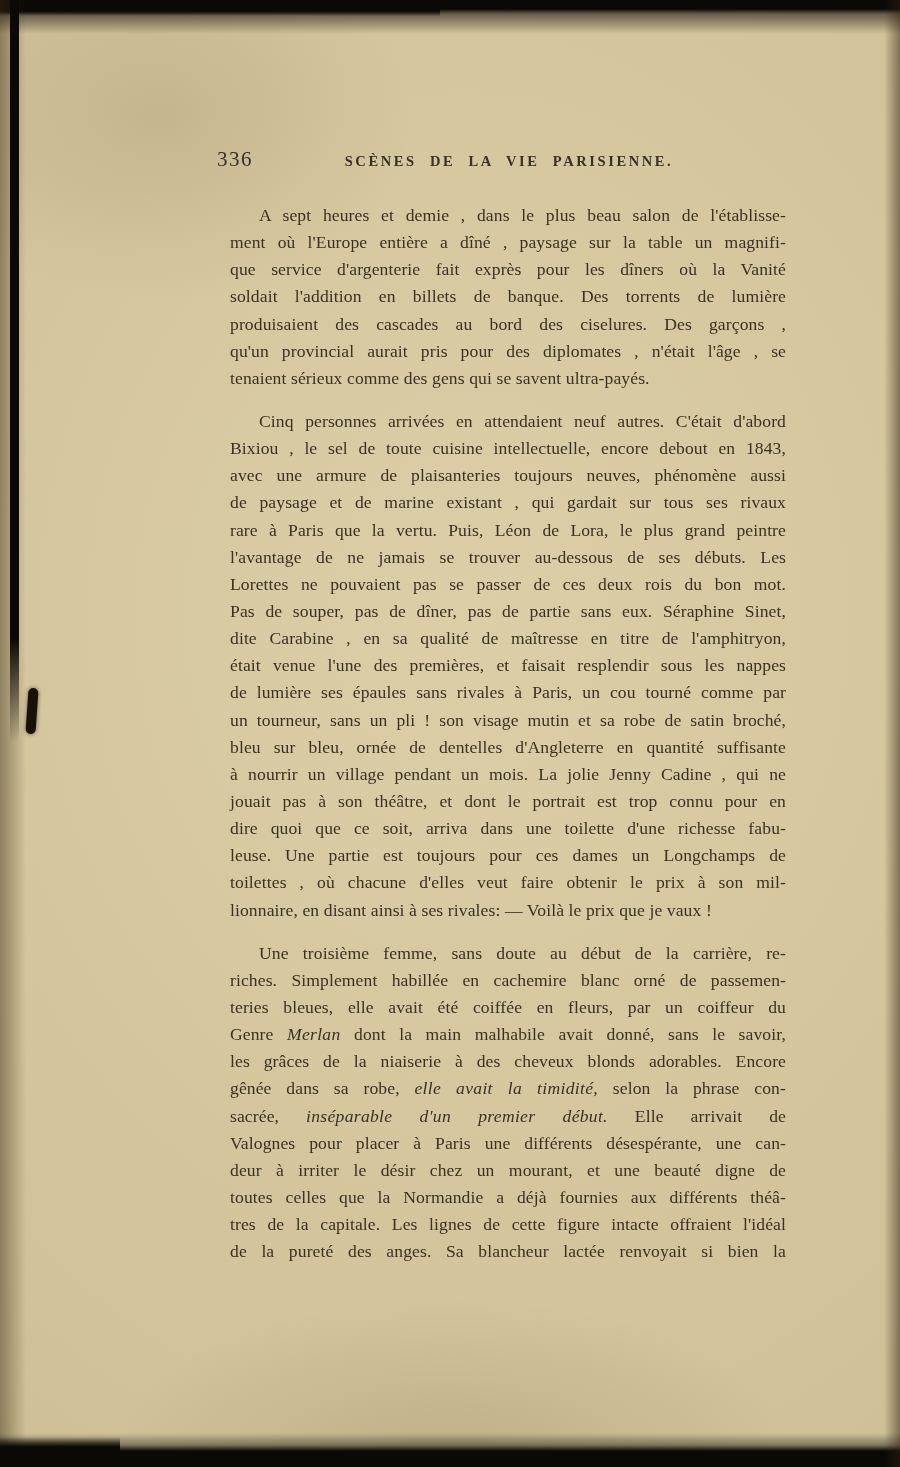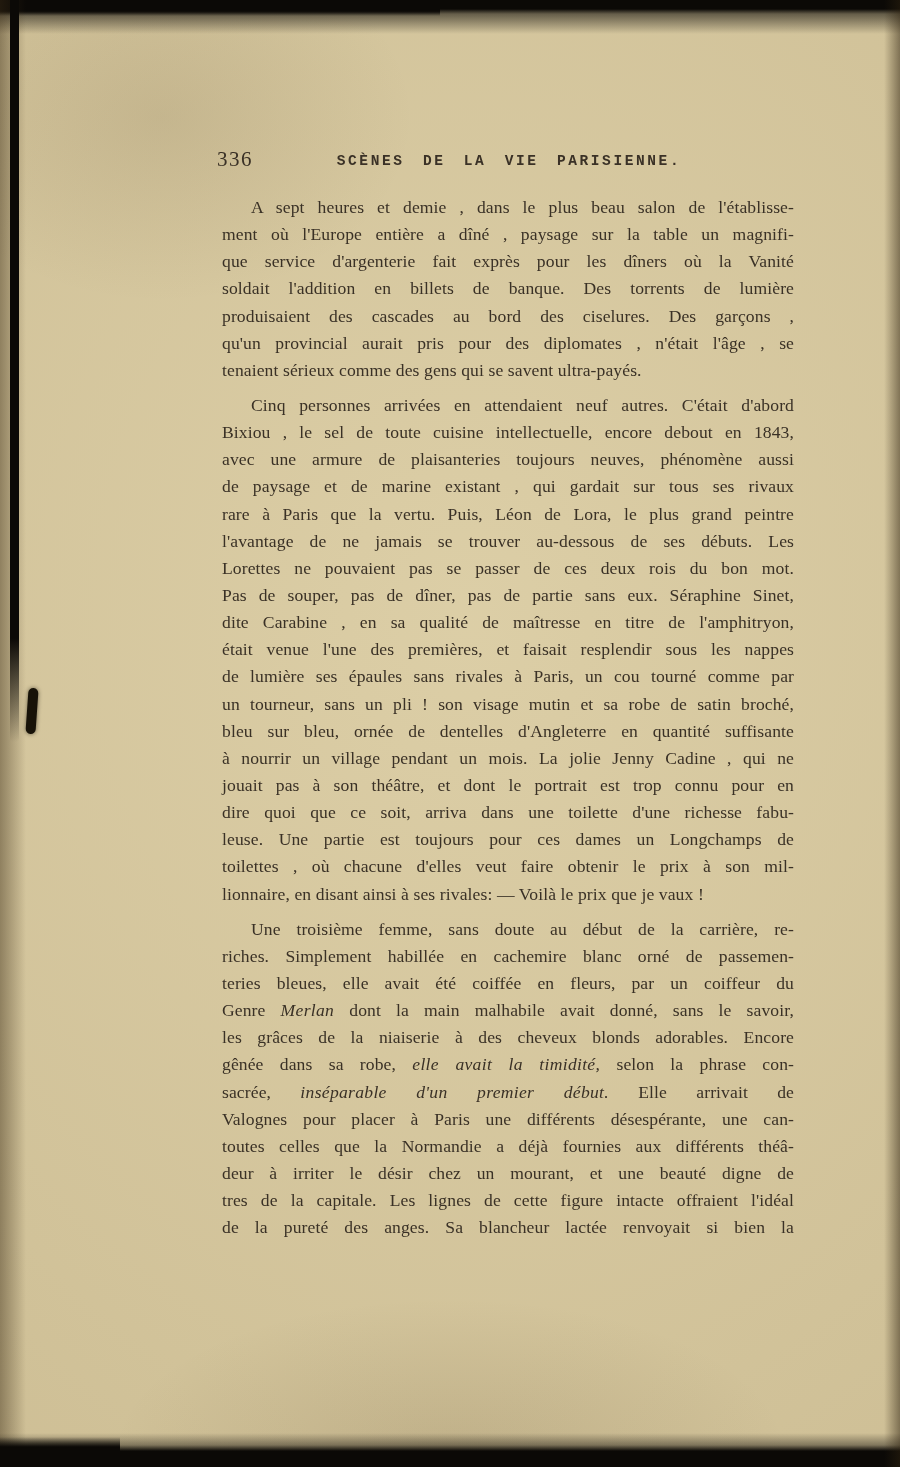--- a/index.html
+++ b/index.html
@@ -64,30 +64,29 @@
     position:absolute;left:2px;top:-4px;
     font-size:21px;letter-spacing:1.5px;
   }
   .running-title{
     text-align:center;
     font-size:14.5px;
     font-weight:bold;
     letter-spacing:2.6px;
     word-spacing:7px;
     padding-top:2px;
-    font-family:Liberation Mono, monospace;
   }
   
   .text-block{
     position:absolute;top:186px;left:214px;width:588px;
     font-size:17.6px;
     line-height:27.15px;
     letter-spacing:0.1px;
   }
-  .paragraph{margin:8px;}
+  .paragraph{margin:16px;}
   .line{
     text-align:justify;
     text-align-last:justify;
     height:27.15px;
     overflow:visible;
   }
   .line.indent{text-indent:29px;}
   .line.last{text-align-last:left;}
   .it{font-style:italic;letter-spacing:0.3px;}
 </style>
@@ -143,19 +142,19 @@
       </div>
       <div class="paragraph">
         <div class="line indent"><span>Une troisième femme, sans doute au début de la carrière, re-</span></div>
         <div class="line"><span>riches. Simplement habillée en cachemire blanc orné de passemen-</span></div>
         <div class="line"><span>teries bleues, elle avait été coiffée en fleurs, par un coiffeur du</span></div>
         <div class="line"><span>Genre </span><span class="it">Merlan</span><span> dont la main malhabile avait donné, sans le savoir,</span></div>
         <div class="line"><span>les grâces de la niaiserie à des cheveux blonds adorables. Encore</span></div>
         <div class="line"><span>gênée dans sa robe, </span><span class="it">elle avait la timidité,</span><span> selon la phrase con-</span></div>
         <div class="line"><span>sacrée, </span><span class="it">inséparable d'un premier début.</span><span> Elle arrivait de</span></div>
         <div class="line"><span>Valognes pour placer à Paris une différents désespérante, une can-</span></div>
+        <div class="line"><span>deur à irriter le désir chez un mourant, et une beauté digne de</span></div>
         <div class="line"><span>toutes celles que la Normandie a déjà fournies aux différents théâ-</span></div>
-        <div class="line"><span>deur à irriter le désir chez un mourant, et une beauté digne de</span></div>
         <div class="line"><span>tres de la capitale. Les lignes de cette figure intacte offraient l'idéal</span></div>
         <div class="line"><span>de la pureté des anges. Sa blancheur lactée renvoyait si bien la</span></div>
       </div>
     </div>
 </div>
 
 </body></html>

